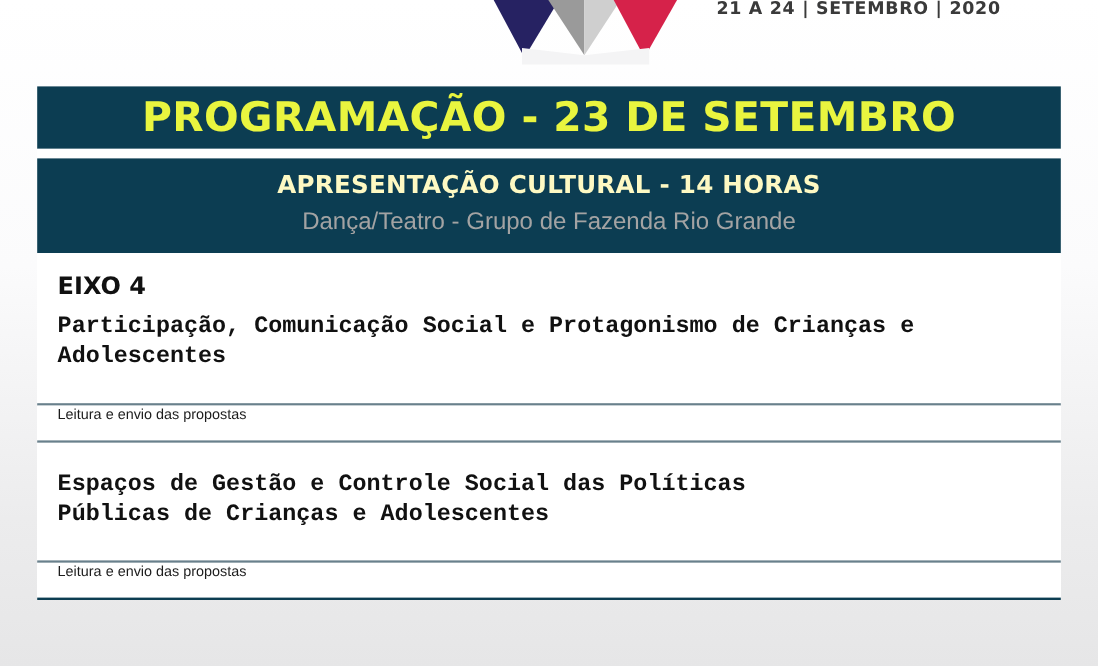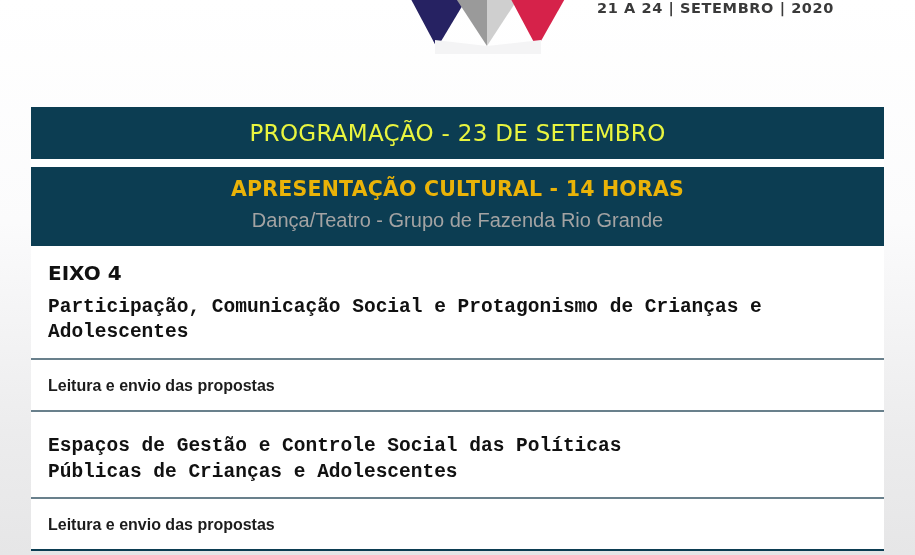--- a/index.html
+++ b/index.html
@@ -58,58 +58,57 @@
 
   .band {
     background: #0c3d52;
     color: #e9f53f;
     text-align: center;
     box-sizing: border-box;
   }
   .band-main {
     height: 52px;
     line-height: 52px;
-    font-size: 23px;
-    font-weight: normal;
+    font-size: 34px;
+    font-weight: bold;
     letter-spacing: 0.3px;
     font-family: "DejaVu Sans", sans-serif;
-    margin-top: 35px;
   }
   .band-gap {
     height: 8px;
     background: #ffffff;
   }
   .band-cultural {
     padding: 10px 0 13px 0;
   }
   .cultural-title {
     font-size: 20.5px;
     font-weight: bold;
-    color: #eab308;
+    color: #fef9c3;
     letter-spacing: 0.2px;
     font-family: "DejaVu Sans", sans-serif;
     line-height: 1.25;
   }
   .cultural-sub {
     margin-top: 4px;
     font-size: 20px;
     color: #a3a3a3;
     font-weight: normal;
     font-family: "Liberation Sans", sans-serif;
     line-height: 1.3;
   }
 
   
   .rows {
     background: #ffffff;
   }
   .row {
     background: #ffffff;
     box-sizing: border-box;
-    padding: 14px 0 12px 17px;
+    padding: 14px 0 25px 17px;
     border-bottom: 2px solid #69808c;
   }
   .row:last-child {
     border-bottom: 2px solid #0c3d52;
   }
   .eixo-label {
     font-size: 20px;
     font-weight: bold;
     color: #111111;
     font-family: "DejaVu Sans", sans-serif;
@@ -118,24 +117,24 @@
   .eixo-desc {
     margin-top: 8px;
     font-size: 19.5px;
     font-weight: bold;
     color: #111111;
     font-family: Liberation Mono, monospace;
     line-height: 1.32;
     max-width: 830px;
   }
   .row-plain {
-    padding: 16px 0 13px 17px;
-    font-size: 16px;
+    padding: 0 0 13px 17px;
+    font-size: 12px;
     color: #1c1c1c;
-    font-weight: bold;
+    font-weight: normal;
     font-family: "Liberation Sans", sans-serif;
     line-height: 1.3;
   }
 </style>
 </head>
 <body>
 
 <div id="poster">
 
   <div class="top-area">

